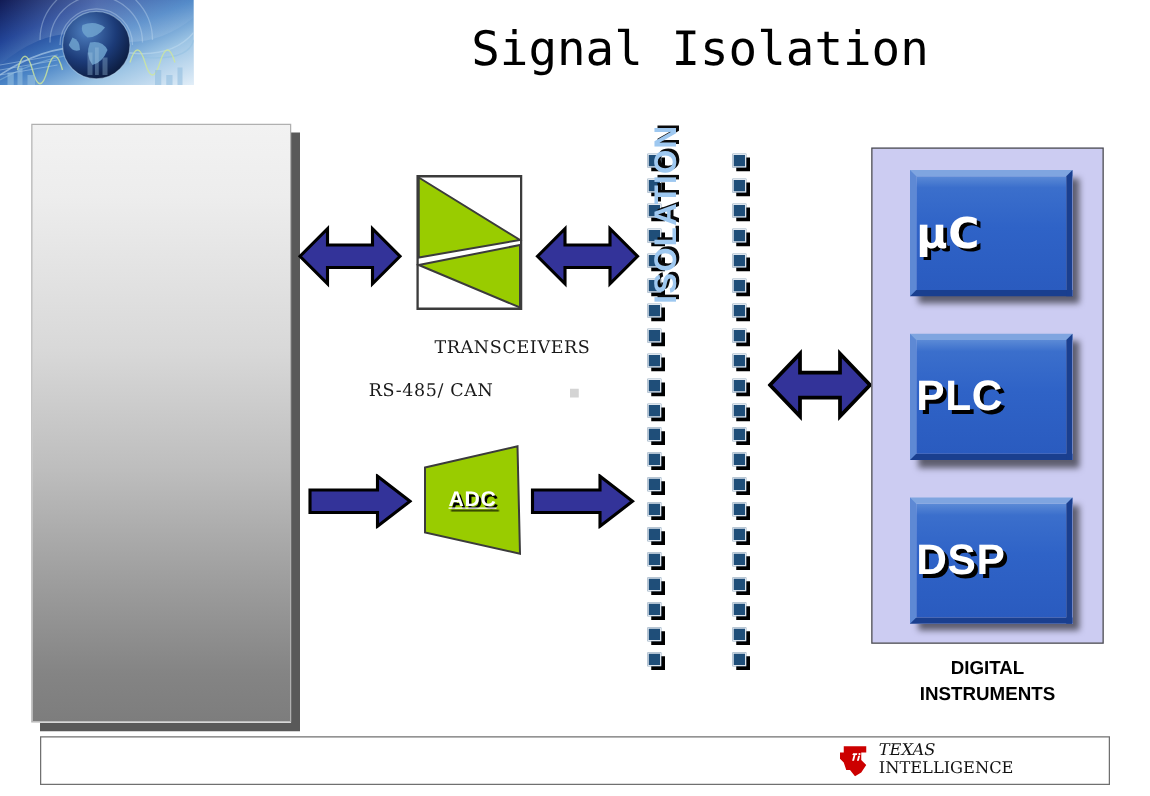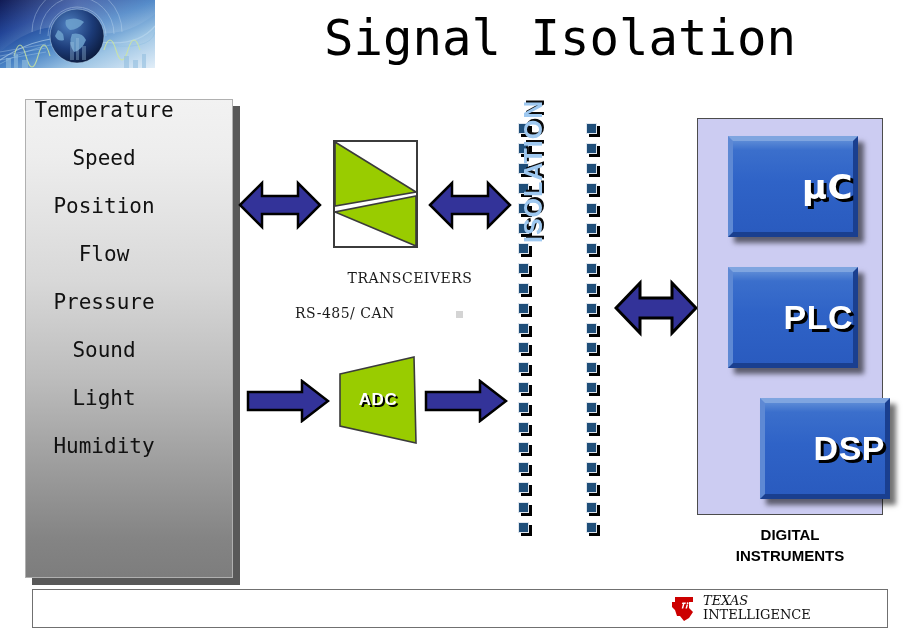--- a/index.html
+++ b/index.html
@@ -32,21 +32,21 @@
   .banner svg { display:block; }
 
   
   .slide-title {
     position: absolute;
     left: 250px;
     top: 16px;
     width: 620px;
     text-align: center;
     font-family: "DejaVu Sans Mono", "Liberation Mono", monospace;
-    font-size: 49px;
+    font-size: 38px;
     line-height: 46px;
     color: #000000;
     letter-spacing: 0px;
     white-space: pre;
   }
 
   
   .rw-panel {
     position: absolute;
     left: 25px;
@@ -176,20 +176,21 @@
     left: 0;
     top: 34px;
     width: 80px;
     text-align: center;
     font-family: "Liberation Sans", sans-serif;
     font-weight: bold;
     font-size: 17px;
     color: #ffffff;
     text-shadow: 2px 2px 0 #000000;
     letter-spacing: 0.5px;
+    text-decoration: underline;
   }
 
   
   .iso-col {
     position: absolute;
     width: 16px;
   }
   .iso-dash {
     position: absolute;
     width: 11px;
@@ -233,37 +234,37 @@
     height: 101px;
     background: linear-gradient(to bottom, #5b8ad6 0%, #3b6fcc 10%, #2f63c7 45%, #2a5bbf 100%);
     border-top: 5px solid #7fa5e0;
     border-left: 5px solid #5e89d4;
     border-right: 5px solid #1a3f8f;
     border-bottom: 5px solid #1a3f8f;
     box-shadow: 6px 6px 5px rgba(0,0,0,0.55);
     box-sizing: border-box;
     display: flex;
     align-items: center;
-    justify-content: flex-end;
+    justify-content: flex-start;
   }
   .chip-label {
     font-family: Liberation Sans, sans-serif;
     font-weight: bold;
     font-size: 34px;
     color: #ffffff;
     text-shadow: 3px 3px 0 #000000;
     letter-spacing: 0.5px;
   }
   .chip-label.greek {
     font-family: "DejaVu Sans", sans-serif;
     font-weight: bold;
   }
   #chip-uc  { top: 17px; }
   #chip-plc { top: 148px; }
-  #chip-dsp { top: 279px; margin-left: 32px; }
+  #chip-dsp { top: 279px; }
 
   .di-caption {
     position: absolute;
     left: 672px;
     top: 524px;
     width: 236px;
     text-align: center;
     font-family: "Liberation Sans", sans-serif;
     font-weight: bold;
     font-size: 15px;
@@ -367,30 +368,20 @@
         <path d="M32 32 a45 45 0 0 1 90 0"></path>
       </g>
     </svg>
   </div>
 
   <div class="slide-title">Signal Isolation</div>
 
   <div class="rw-panel"></div>
 
 
-  <div class="rw-list">
-    <div class="rw-item">Temperature</div>
-    <div class="rw-item">Speed</div>
-    <div class="rw-item">Position</div>
-    <div class="rw-item">Flow</div>
-    <div class="rw-item">Pressure</div>
-    <div class="rw-item">Sound</div>
-    <div class="rw-item">Light</div>
-    <div class="rw-item">Humidity</div>
-  </div>
 
   <div class="arrow" style="left:238px; top:177px;">
     <svg width="84" height="56" viewBox="0 0 84 56">
       <polygon points="2,28 24,6 24,19 60,19 60,6 82,28 60,50 60,37 24,37 24,50" fill="#333399" stroke="#000000" stroke-width="2.5" stroke-linejoin="miter"></polygon>
     </svg>
   </div>
 
   <div class="arrow" style="left:428px; top:177px;">
     <svg width="84" height="56" viewBox="0 0 84 56">
       <polygon points="2,28 24,6 24,19 60,19 60,6 82,28 60,50 60,37 24,37 24,50" fill="#333399" stroke="#000000" stroke-width="2.5" stroke-linejoin="miter"></polygon>

